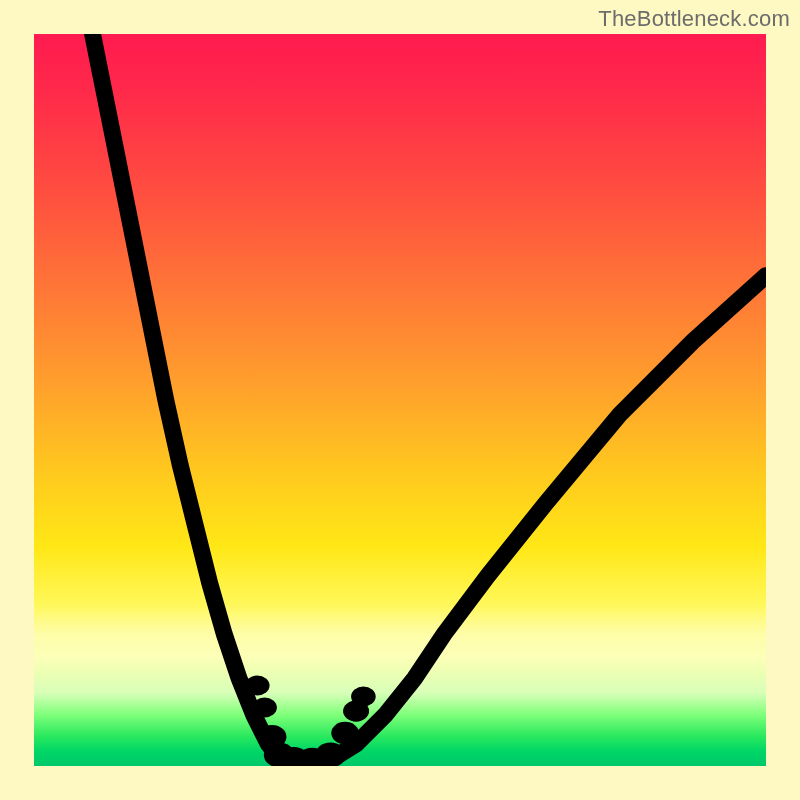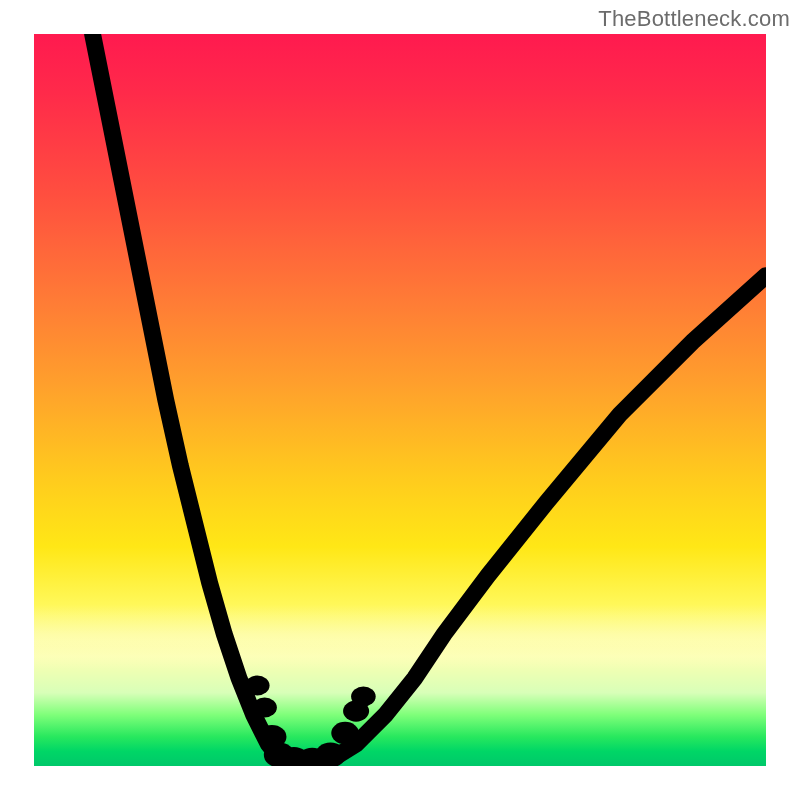--- a/index.html
+++ b/index.html
@@ -10,21 +10,21 @@
     background: #000;
     overflow: hidden;
     font-family: Arial, Helvetica, sans-serif;
   }
   .frame {
     position: absolute;
     top: 0;
     left: 0;
     width: 800px;
     height: 800px;
-    background: #ffffff;
+    background: #fef9c3;
   }
   .plot-area {
     position: absolute;
     top: 34px;
     left: 34px;
     width: 732px;
     height: 732px;
     overflow: hidden;
   }
   .gradient-bg {

